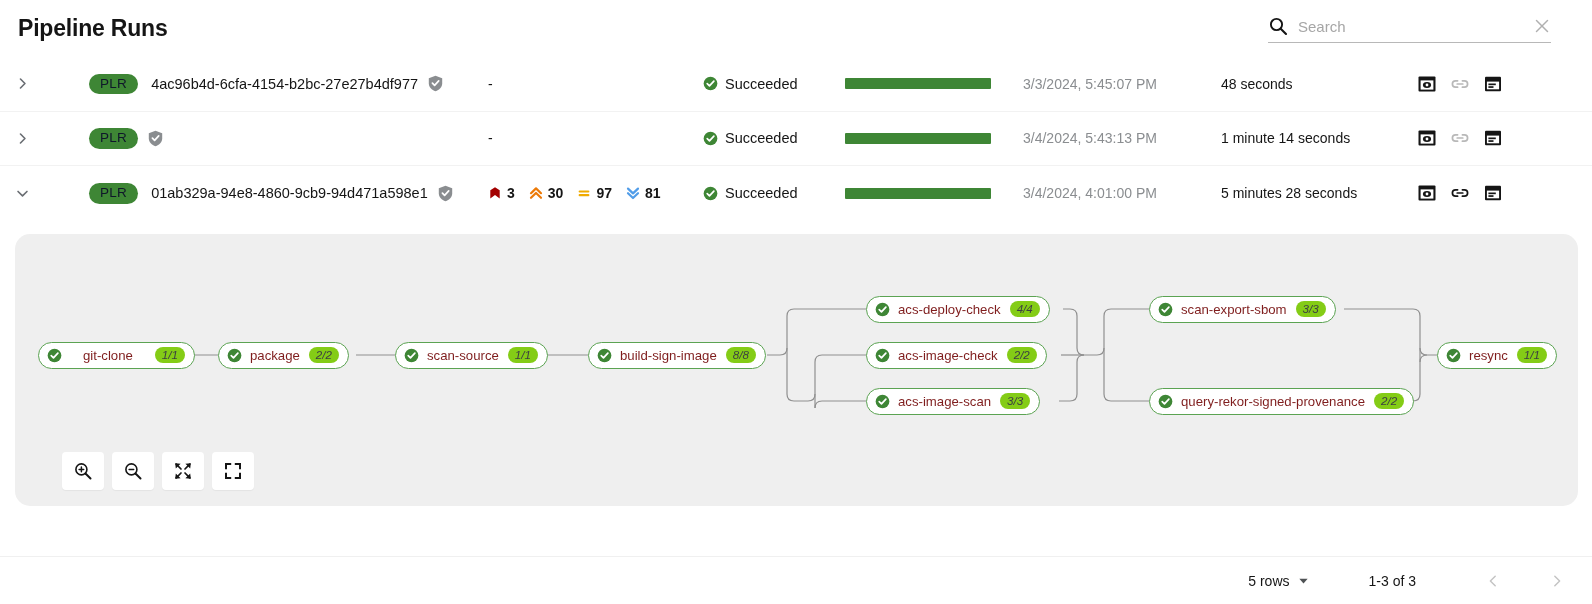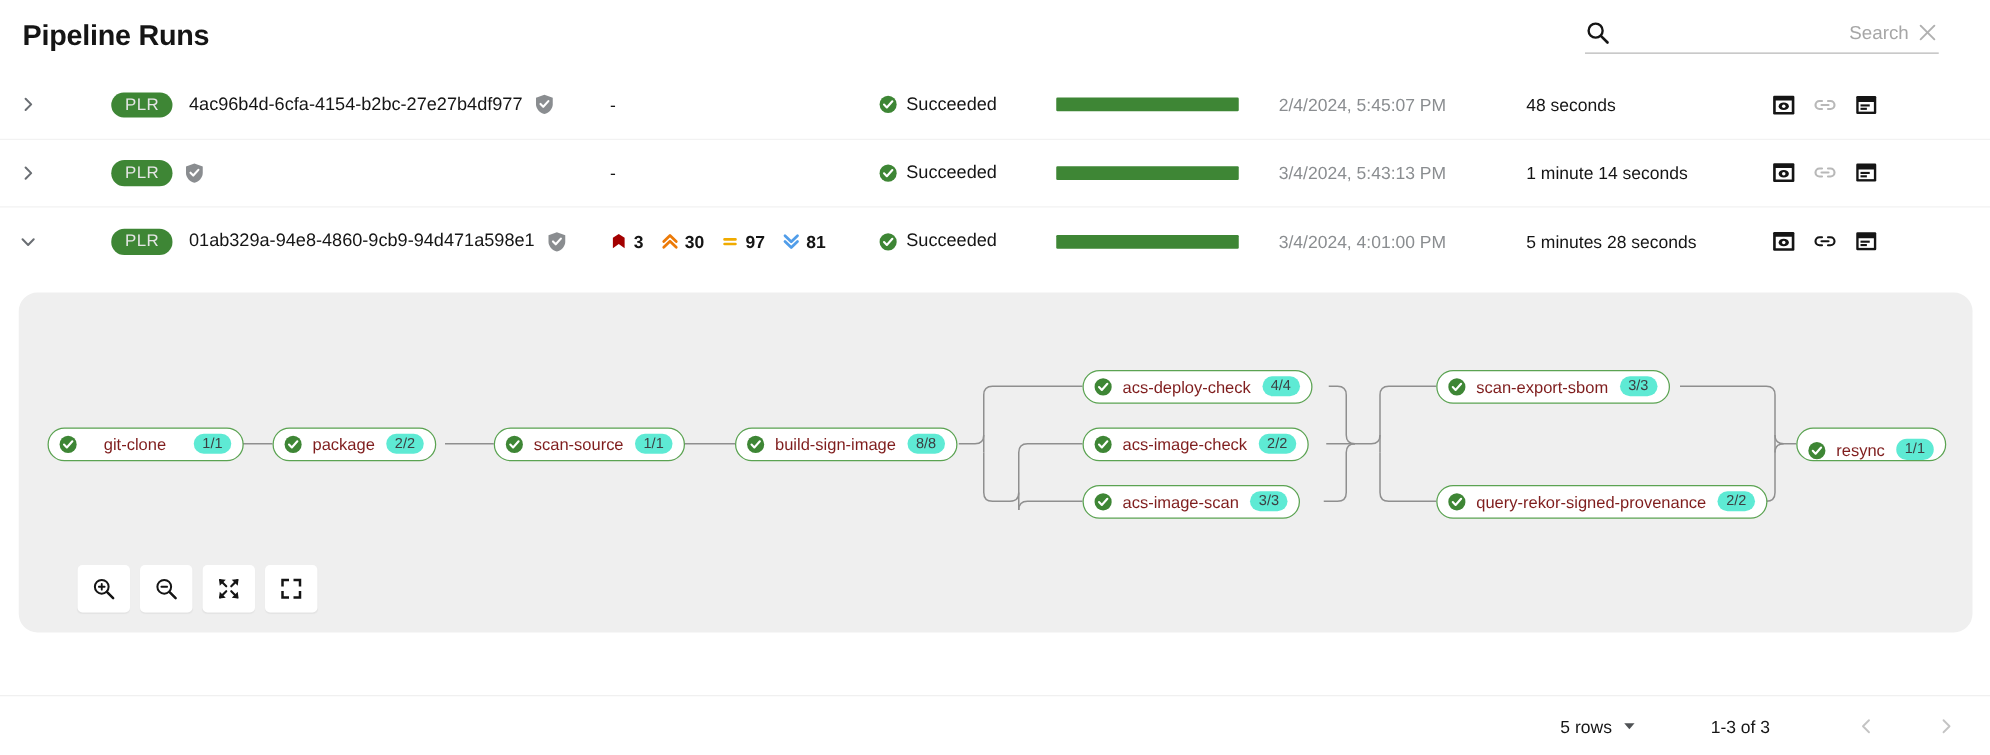--- a/index.html
+++ b/index.html
@@ -39,21 +39,20 @@
   .search-icon { width: 20px; height: 20px; flex: 0 0 20px; margin-right: 10px; }
   .search-input {
     flex: 1 1 auto;
     border: none;
     outline: none;
     background: transparent;
     font-family: "Liberation Sans", sans-serif;
     font-size: 15px;
     color: #4c1d95;
     padding: 0;
-    text-align: right;
   }
   .search-input::placeholder { color: #a6a6a6; }
   .search-clear {
     width: 18px; height: 18px;
     flex: 0 0 18px;
     margin-left: 6px;
     cursor: pointer;
   }
 
   
@@ -90,21 +89,21 @@
   .thead .c-name   { padding-left: 44px; }
   .thead .c-act    { padding-left: 3px; }
 
   .chev-btn {
     width: 26px; height: 26px;
     display: flex; align-items: center; justify-content: center;
     cursor: pointer;
   }
   .plr-badge {
     background: #3e8635;
-    color: #e5e5e5;
+    color: #0f172a;
     font-size: 13.5px;
     border-radius: 30px;
     padding: 3px 11px 4px;
     line-height: 1;
     letter-spacing: 0.3px;
   }
   .run-name {
     margin-left: 13px;
     font-size: 14.5px;
     color: #151515;
@@ -159,26 +158,27 @@
     cursor: pointer;
   }
   .node .nd-check { width: 15px; height: 15px; flex: 0 0 15px; display:block; }
   .node .nd-label {
     margin-left: 8px;
     font-size: 13.2px;
     color: #7f1d1d;
   }
   .node .nd-count {
     margin-left: 9px;
-    background: #5eead4;
+    background: #84cc16;
     border-radius: 10px;
     font-size: 11.6px;
     color: #3c3f42;
     padding: 2px 7px 3px;
     line-height: 1;
+    font-style: italic;
   }
 
   .graph-controls {
     position: absolute;
     left: 47px;
     bottom: 16px;
     display: flex;
     gap: 8px;
   }
   .gc-btn {
@@ -272,21 +272,21 @@
             <circle cx="8" cy="8" r="7.3" fill="#3e8635"></circle>
             <polyline points="4.5,8.2 6.9,10.6 11.6,5.4" fill="none" stroke="#ffffff" stroke-width="1.8" stroke-linecap="round" stroke-linejoin="round"></polyline>
           </svg>
         </span>
         <span class="status-text">Succeeded</span>
       </span>
     </div>
     <div class="c-task">
       <div class="task-bar"></div>
     </div>
-    <div class="c-start muted">2/4/2024, 5:45:07 PM</div>
+    <div class="c-start muted">3/3/2024, 5:45:07 PM</div>
     <div class="c-dur dur-text">48 seconds</div>
     <div class="c-act">
       <div class="actions">
         <span class="act-btn">
           <svg viewBox="0 0 20 20" width="20" height="20">
             <rect x="1.5" y="2.5" width="17" height="15" rx="1" fill="#151515"></rect>
             <rect x="3.6" y="6.4" width="12.8" height="9.2" fill="#ffffff"></rect>
             <ellipse cx="10" cy="11" rx="4.1" ry="3" fill="#151515"></ellipse>
             <circle cx="10" cy="11" r="1.4" fill="#ffffff"></circle>
           </svg>
@@ -597,21 +597,21 @@
     <span class="nd-check">
       <svg viewBox="0 0 16 16" width="15" height="15">
           <circle cx="8" cy="8" r="7.3" fill="#3e8635"></circle>
           <polyline points="4.5,8.2 6.9,10.6 11.6,5.4" fill="none" stroke="#fff" stroke-width="1.8" stroke-linecap="round" stroke-linejoin="round"></polyline>
         </svg>
     </span>
     <span class="nd-label">query-rekor-signed-provenance</span>
     <span class="nd-count">2/2</span>
   </div>
 
-  <div class="node" style="left:1422px; top:108px;align-items:flex-end;">
+  <div class="node" style="left:1422px; top:108px;">
     <span class="nd-check">
       <svg viewBox="0 0 16 16" width="15" height="15">
           <circle cx="8" cy="8" r="7.3" fill="#3e8635"></circle>
           <polyline points="4.5,8.2 6.9,10.6 11.6,5.4" fill="none" stroke="#fff" stroke-width="1.8" stroke-linecap="round" stroke-linejoin="round"></polyline>
         </svg>
     </span>
     <span class="nd-label">resync</span>
     <span class="nd-count">1/1</span>
   </div>
 

